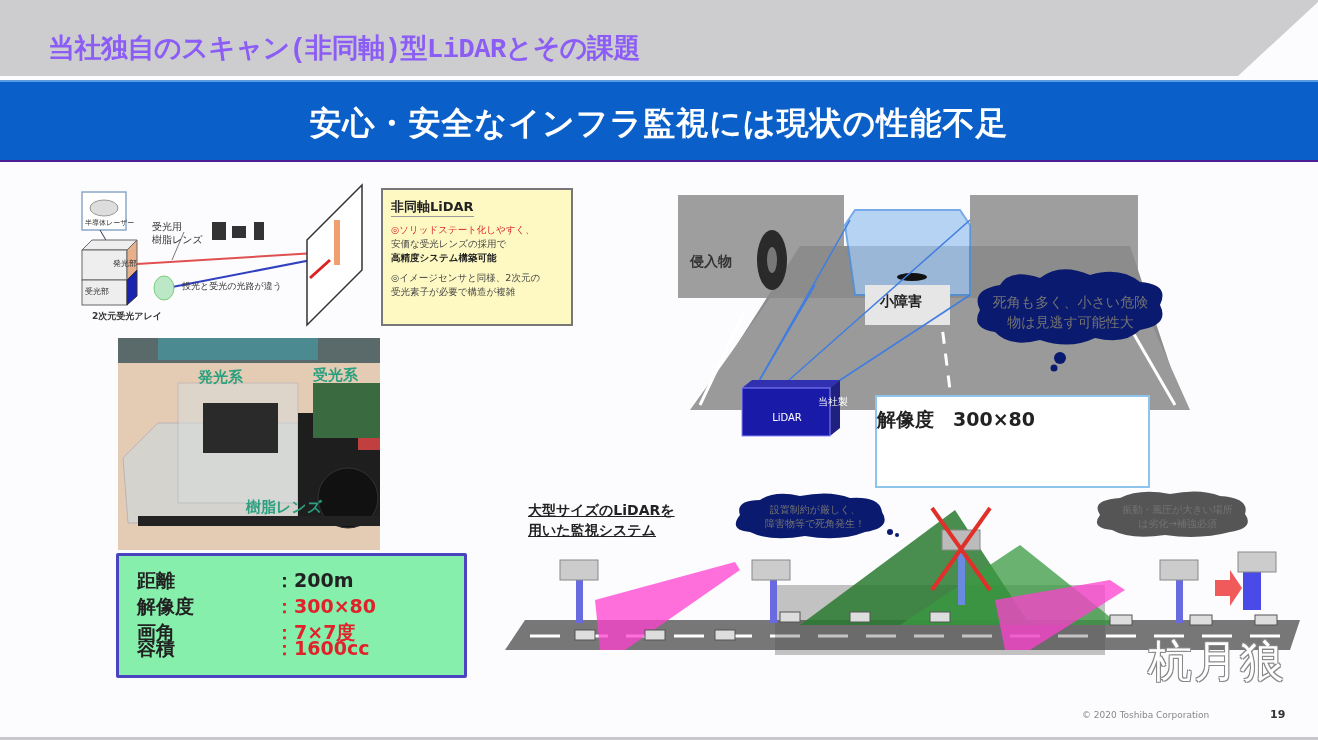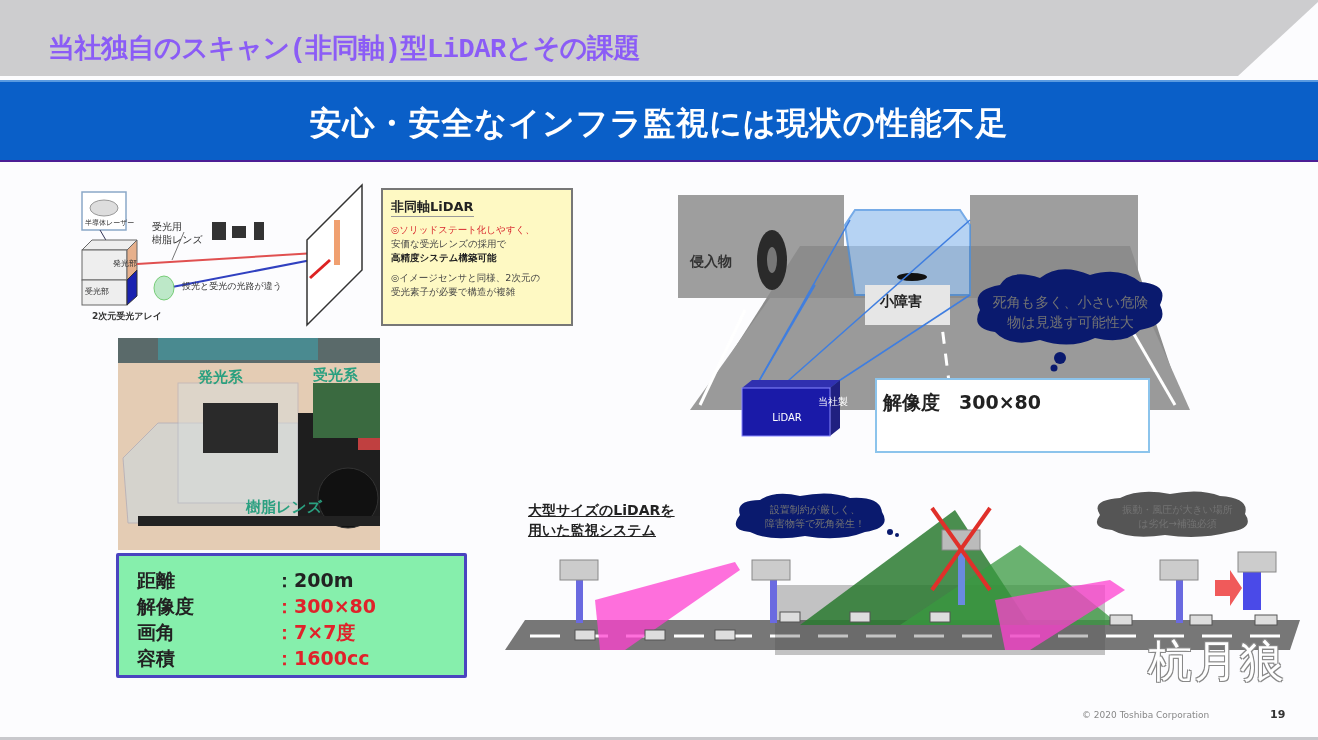--- a/index.html
+++ b/index.html
@@ -23,21 +23,21 @@
 
   .photo { position: absolute; left: 118px; top: 338px; width: 262px; height: 212px; background: #e8d4c0; overflow: hidden; }
 
   .specbox { position: absolute; left: 116px; top: 553px; width: 351px; height: 125px; border: 3px solid #4a44c0; background: #86efac; border-radius: 2px; }
   .spec-row { position: absolute; left: 18px; font-size: 19px; font-weight: bold; color: #222; width: 320px; height: 24px; }
   .spec-key { position: absolute; left: 0; }
   .spec-val { position: absolute; left: 138px; }
   .spec-val.red { color: #e0222a; }
 
   .cloud-text { position: absolute; color: #737373; font-weight: normal; text-align: center; white-space: nowrap; }
-  .info-box { position: absolute; left: 875px; top: 378px; width: 275px; height: 75px; background: #fff; border: 2px solid #8cc4ec; padding: 8px 6px; }
+  .info-box { position: absolute; left: 875px; top: 395px; width: 275px; height: 93px; background: #fff; border: 2px solid #8cc4ec; padding: 8px 0; }
   .info-line { font-size: 19px; font-weight: bold; color: #222; line-height: 28px; }
 
   .footer-copy { position: absolute; left: 1082px; top: 710px; font-size: 9px; color: #888; }
   .page-num { position: absolute; left: 1270px; top: 708px; font-size: 11px; font-weight: bold; color: #333; }
   .watermark { position: absolute; left: 1148px; top: 632px; font-size: 44px; color: #fff; font-weight: 300; letter-spacing: 2px;
     text-shadow: -1px -1px 0 #888, 1px -1px 0 #888, -1px 1px 0 #888, 1px 1px 0 #888; }
 </style>
 </head>
 <body>
 
@@ -123,21 +123,21 @@
       <span class="spec-val">：200m</span>
     </div>
     <div class="spec-row" style="top:38px;">
       <span class="spec-key">解像度</span>
       <span class="spec-val red">：300×80</span>
     </div>
     <div class="spec-row" style="top:64px;">
       <span class="spec-key">画角</span>
       <span class="spec-val red">：7×7度</span>
     </div>
-    <div class="spec-row" style="top:90px;">
+    <div class="spec-row" style="top:80px;">
       <span class="spec-key">容積</span>
       <span class="spec-val red">：1600cc</span>
     </div>
   </div>
 
   <div class="abs" style="left:670px;top:190px;width:600px;height:275px;">
     <svg width="600" height="275">
       <rect x="8" y="5" width="166" height="103" fill="#9e9e9e"></rect>
       <rect x="300" y="5" width="168" height="103" fill="#9e9e9e"></rect>
       <polygon points="130,56 460,56 515,220 25,220" fill="#8c8c8c"></polygon>

